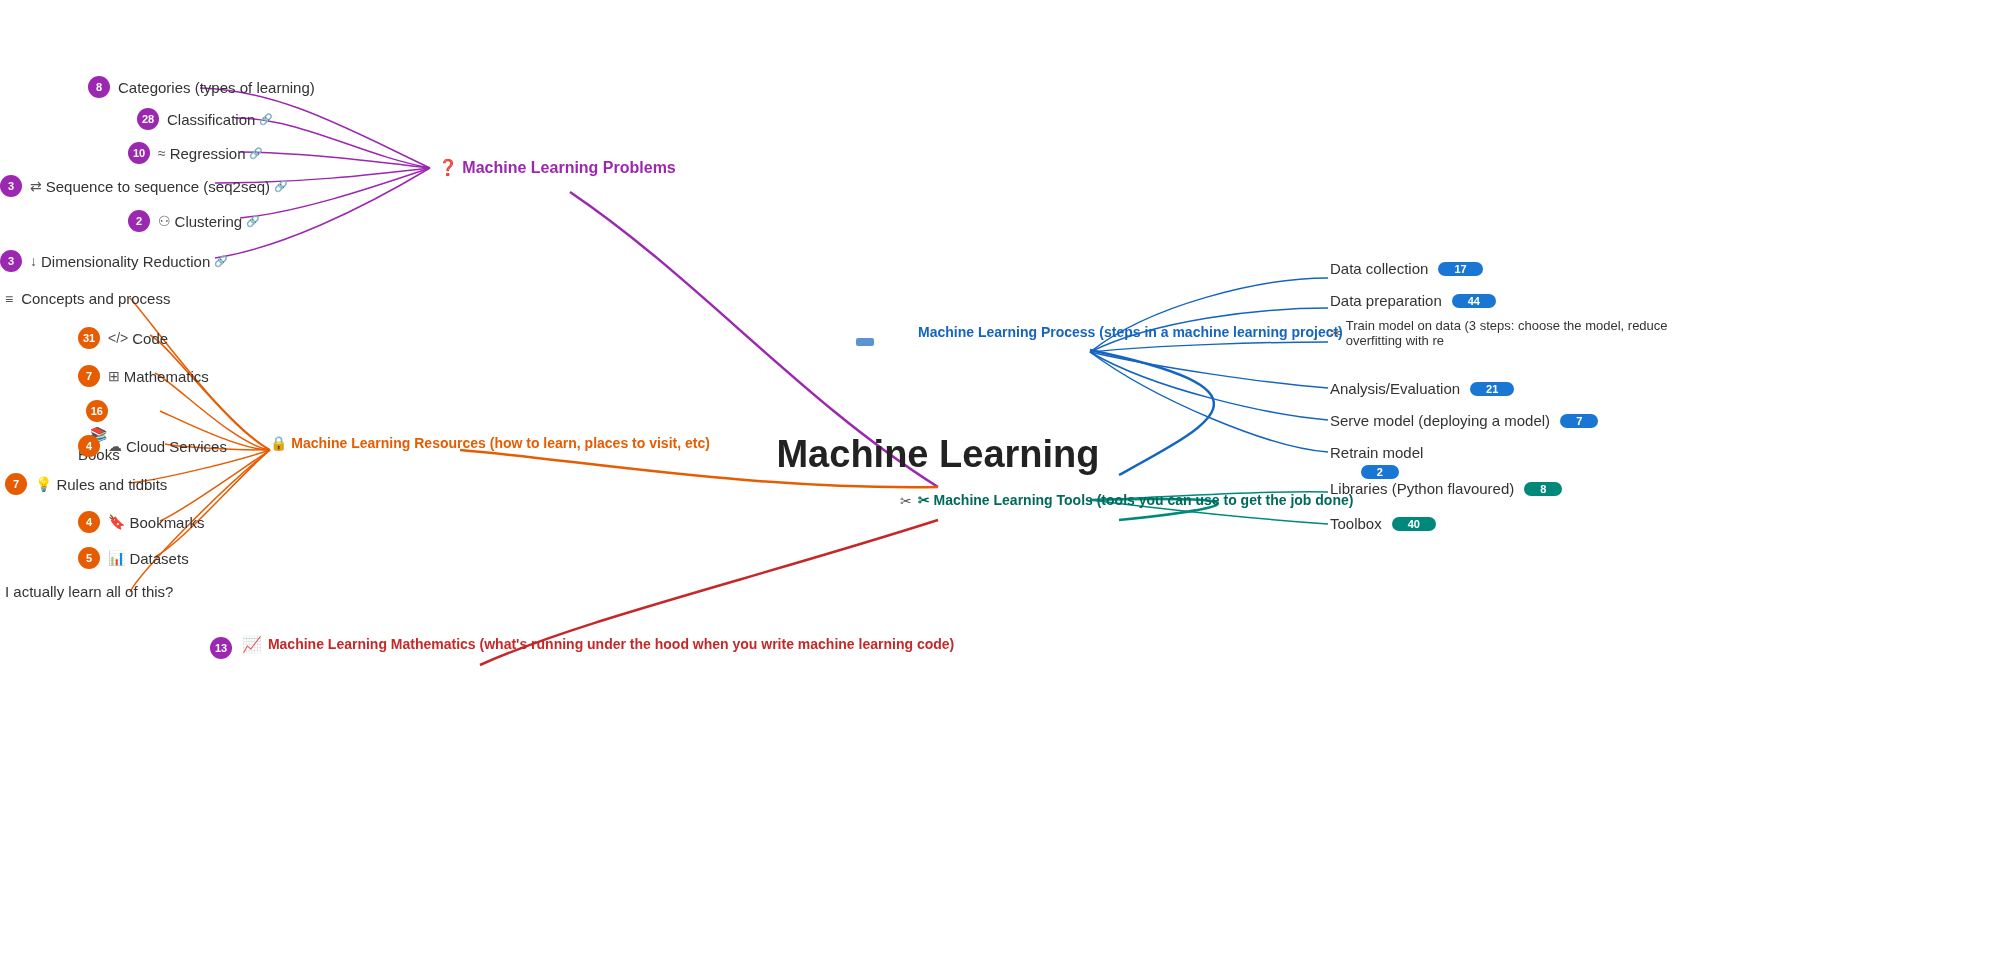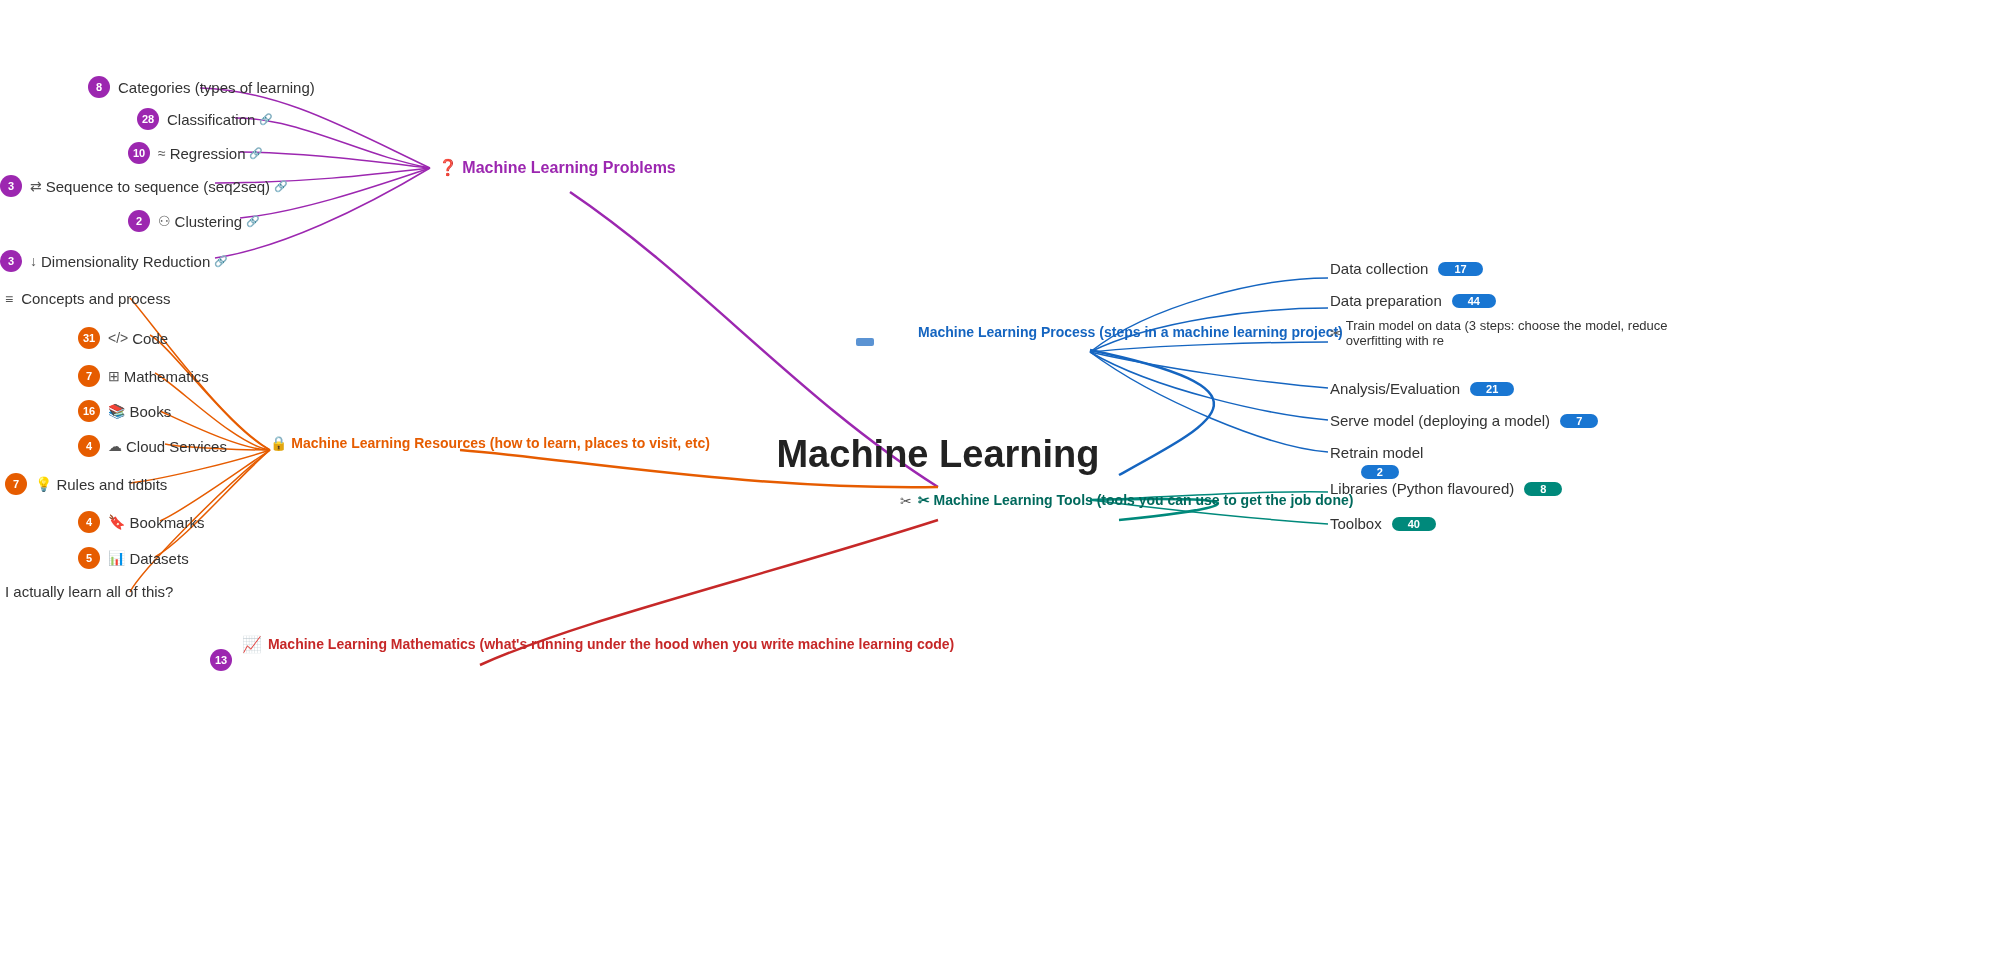--- a/index.html
+++ b/index.html
@@ -199,21 +199,21 @@
   <div class="node branch-label" style="left:78px; top:327px;">
     <span class="badge badge-orange">31</span>
     <span class="icon">&lt;/&gt;</span>
     <span>Code</span>
   </div>
   <div class="node branch-label" style="left:78px; top:365px;">
     <span class="badge badge-orange">7</span>
     <span class="icon">⊞</span>
     <span>Mathematics</span>
   </div>
-  <div class="node branch-label" style="left:78px; top:400px;">
+  <div class="node branch-label" style="left:78px; top:400px;flex-direction:column;">
     <span class="badge badge-orange">16</span>
     <span class="icon">📚</span>
     <span>Books</span>
   </div>
   <div class="node branch-label" style="left:78px; top:435px;">
     <span class="badge badge-orange">4</span>
     <span class="icon">☁</span>
     <span>Cloud Services</span>
   </div>
   <div class="node branch-label" style="left:5px; top:473px;">
@@ -272,19 +272,19 @@
     <span>Libraries (Python flavoured)</span>
     <span class="small-badge sb-teal">8</span>
   </div>
   <div class="node branch-label" style="left:1330px; top:515px;">
     <span>Toolbox</span>
     <span class="small-badge sb-teal">40</span>
   </div>
 
   <div class="node" style="left:210px; top:635px; max-width:320px;">
     <div style="display:flex; align-items:flex-start; gap:6px;">
-      <span class="badge badge-purple" style="margin-top:14px;">13</span>
+      <span class="badge badge-purple" style="margin-top:2px;">13</span>
       <span class="icon" style="font-size:16px;">📈</span>
       <span class="section-header section-header-red" style="font-size:14px;">Machine Learning Mathematics (what's running under the hood when you write machine learning code)</span>
     </div>
   </div>
 
 </div>
 
 </body></html>

